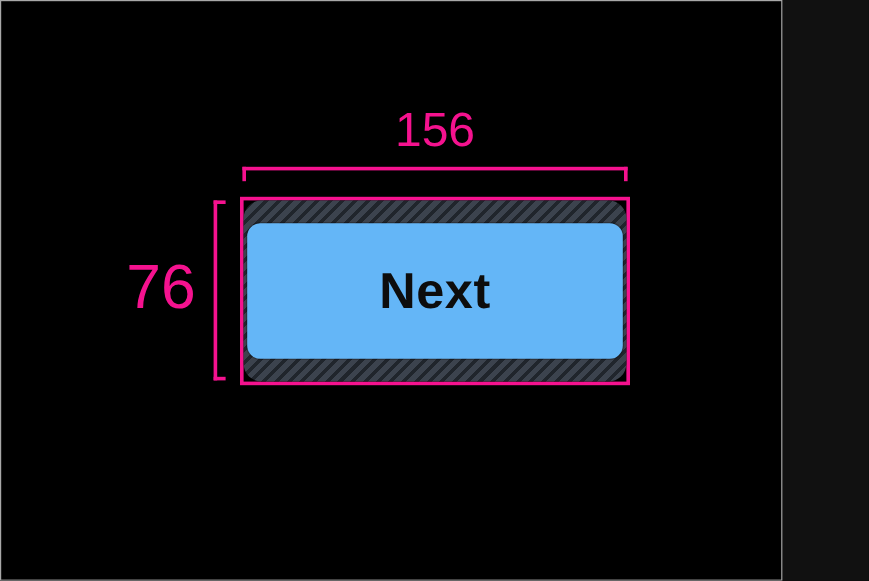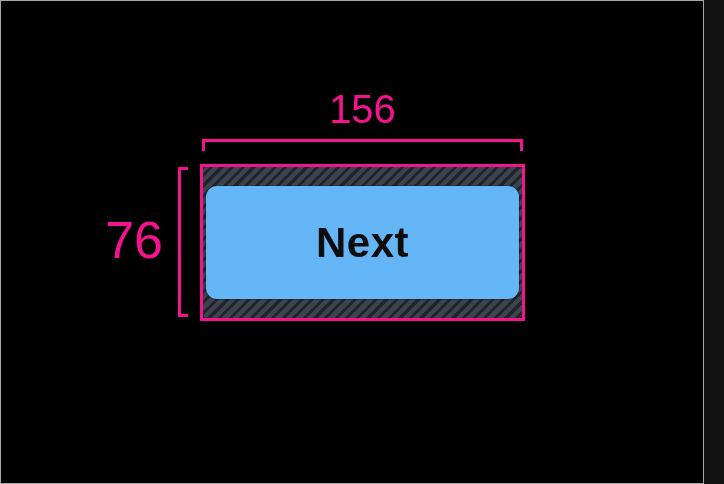--- a/index.html
+++ b/index.html
@@ -3,21 +3,21 @@
 <meta charset="utf-8">
 <style>
   html, body {
     margin: 0;
     padding: 0;
     background: #111;
     font-family: "Liberation Sans", sans-serif;
   }
   .screen {
     position: relative;
-    width: 704px;
+    width: 652px;
     height: 484px;
     box-sizing: border-box;
     background: var(--background, #000);
     border: 1px solid var(--frame-border, #a8a8a8);
     overflow: hidden;
   }
   
   .width-label {
     position: absolute;
     left: 201px;
@@ -69,21 +69,21 @@
     left: 199px;
     top: 163px;
     width: 325px;
     height: 157px;
     box-sizing: border-box;
     border: 3px solid var(--accent-pink, #f5128f);
   }
   .hatch {
     position: absolute;
     inset: 0;
-    border-radius: 4px;
+    border-radius: 15px;
     background: repeating-linear-gradient(
       135deg,
       var(--hatch-bg, #3c434e) 0px,
       var(--hatch-bg, #3c434e) 4.5px,
       var(--hatch-stripe, #20252c) 4.5px,
       var(--hatch-stripe, #20252c) 7.5px
     );
   }
   .next-button {
     position: absolute;

